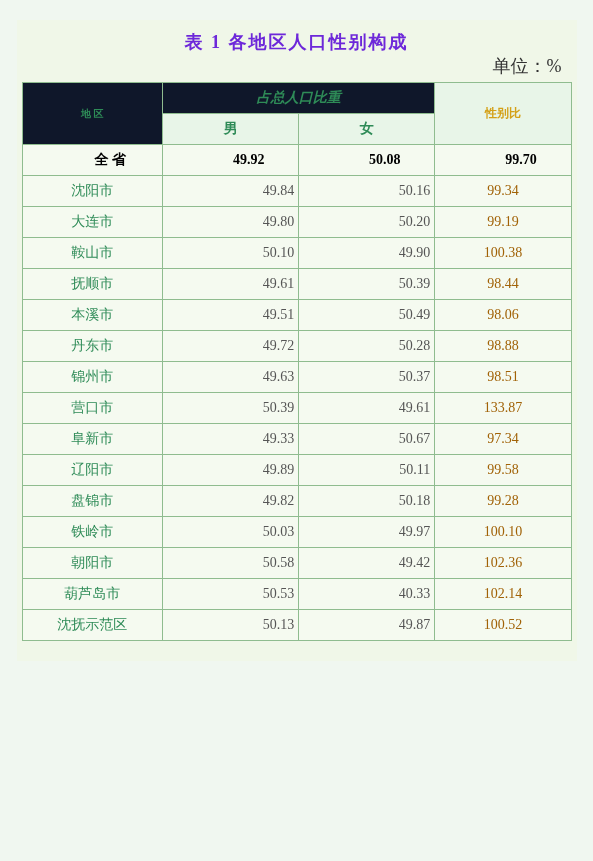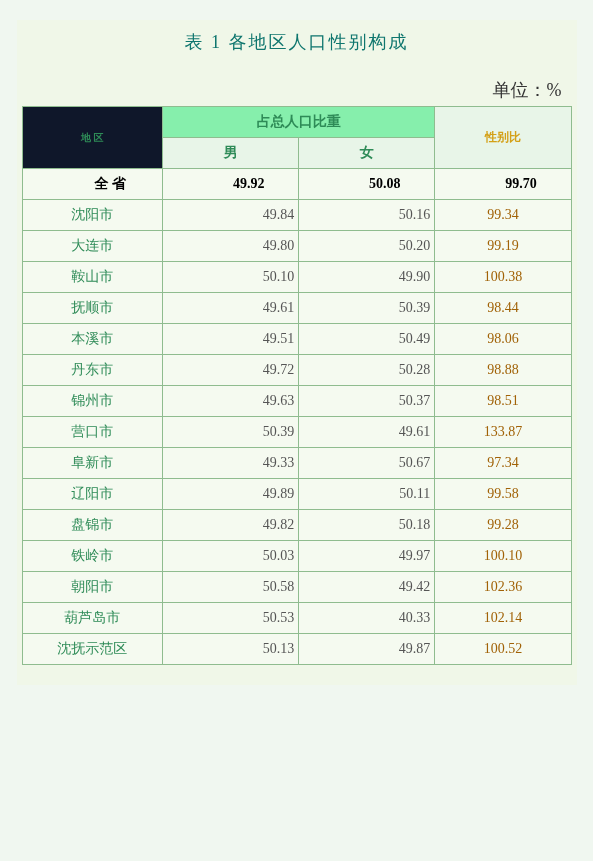--- a/index.html
+++ b/index.html
@@ -14,23 +14,23 @@
       padding: 20px 10px;
     }
     .table-wrapper {
       background: #f0f7e8;
       width: 560px;
       padding: 10px 5px 20px 5px;
     }
     .table-title {
       text-align: center;
       font-size: 18px;
-      font-weight: normal;
-      color: #0f766e;
-      margin-bottom: 24px;
+      font-weight: bold;
+      color: #6d28d9;
+      margin-bottom: 0;
       letter-spacing: 2px;
     }
     .unit-row {
       text-align: right;
       font-size: 18px;
       color: #333;
       margin-bottom: 4px;
       padding-right: 10px;
     }
     table {
@@ -46,21 +46,22 @@
     }
     .header-region {
       color: #2e8b57;
       font-size: 10px;
       background: #0f172a;
       vertical-align: middle;
     }
     .header-proportion {
       color: #2e8b57;
       font-size: 14px;
-      background: #86efac;
+      background: #0f172a;
+      font-style: italic;
     }
     .header-sex-ratio {
       color: #d4a017;
       font-size: 12px;
       background: #e8f5e8;
       vertical-align: middle;
     }
     .header-male {
       color: #2e8b57;
       background: #e8f5e8;

